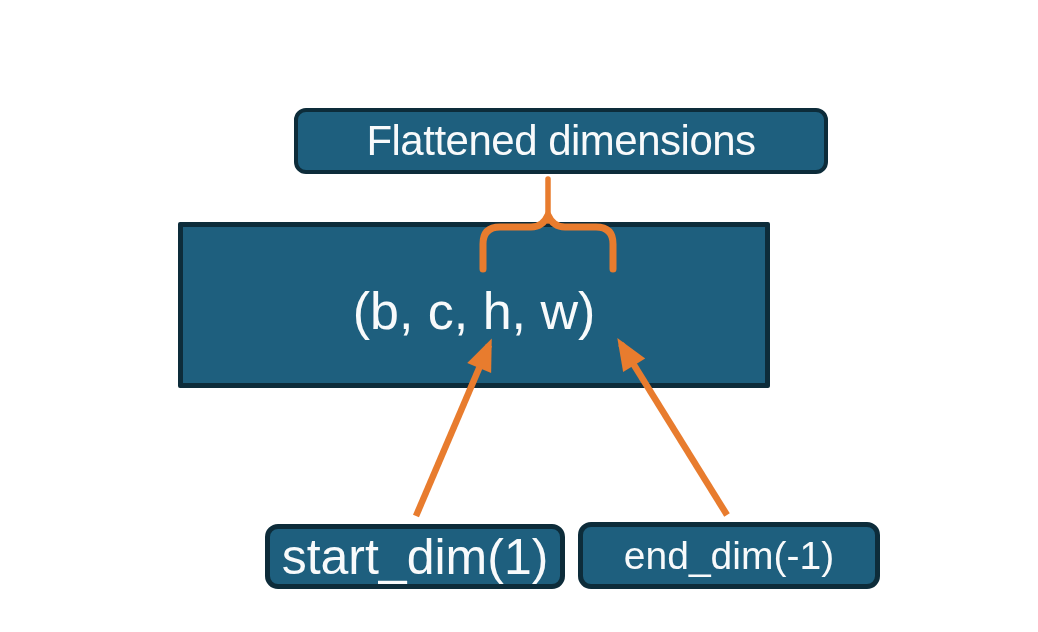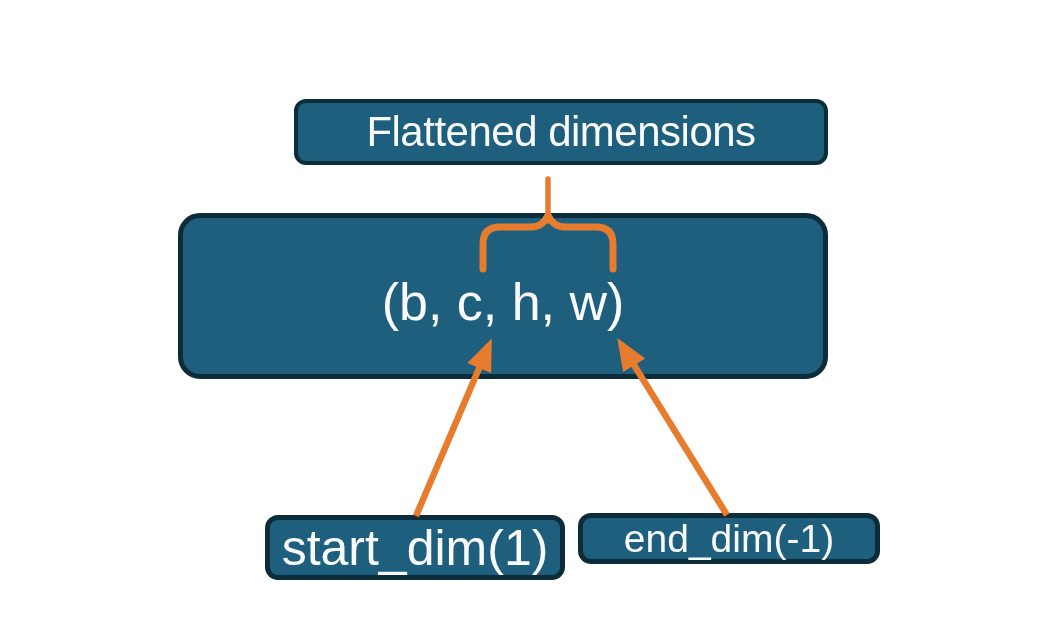--- a/index.html
+++ b/index.html
@@ -24,38 +24,39 @@
   .node {
     position: absolute;
     background: var(--box_fill);
     border: 5px solid var(--box_border);
     color: var(--text);
     display: flex;
     align-items: center;
     justify-content: center;
     white-space: nowrap;
     z-index: 1;
+    margin-top: 9px;
   }
   .node span { display: block; }
   #box-flattened {
     left: 294px; top: 99px; width: 534px; height: 66px;
     border-radius: 12px; border-width: 4px;
     font-size: 42px; letter-spacing: -0.5px;
   }
   #box-tensor {
-    left: 178px; top: 213px; width: 650px; height: 166px;
-    border-radius: 22px; border-width: 5px;
+    left: 178px; top: 213px; width: 592px; height: 166px;
+    border-radius: 2px; border-width: 5px;
     font-size: 52px; padding-top: 12px;
   }
   #box-start {
     left: 265px; top: 515px; width: 300px; height: 65px;
     border-radius: 13px; font-size: 50px;
   }
   #box-end {
-    left: 578px; top: 513px; width: 302px; height: 51px;
+    left: 578px; top: 513px; width: 302px; height: 67px;
     border-radius: 13px; font-size: 39px;
   }
   #overlay {
     position: absolute;
     left: 0; top: 0;
     width: 1038px; height: 632px;
     z-index: 2;
     pointer-events: none;
   }
 </style>

